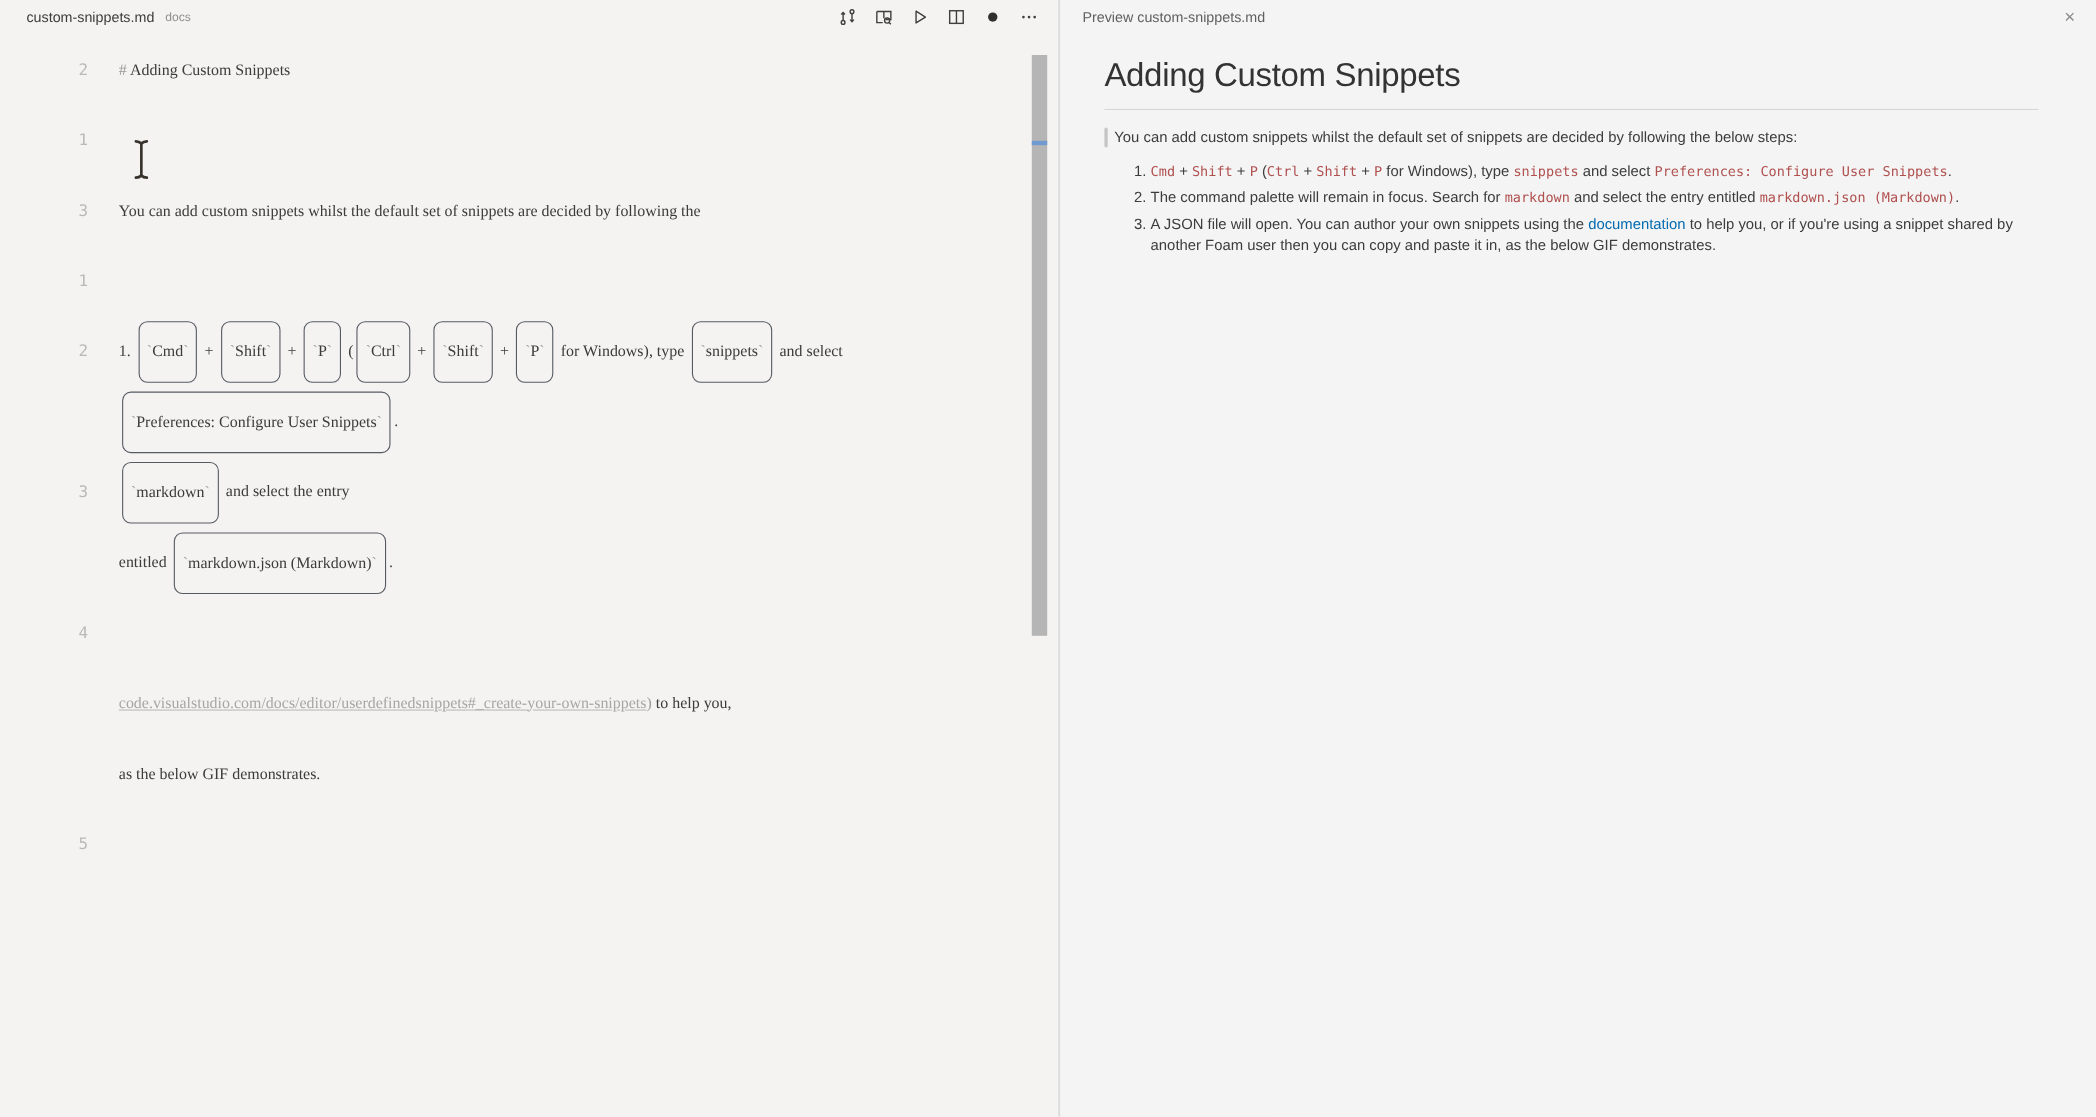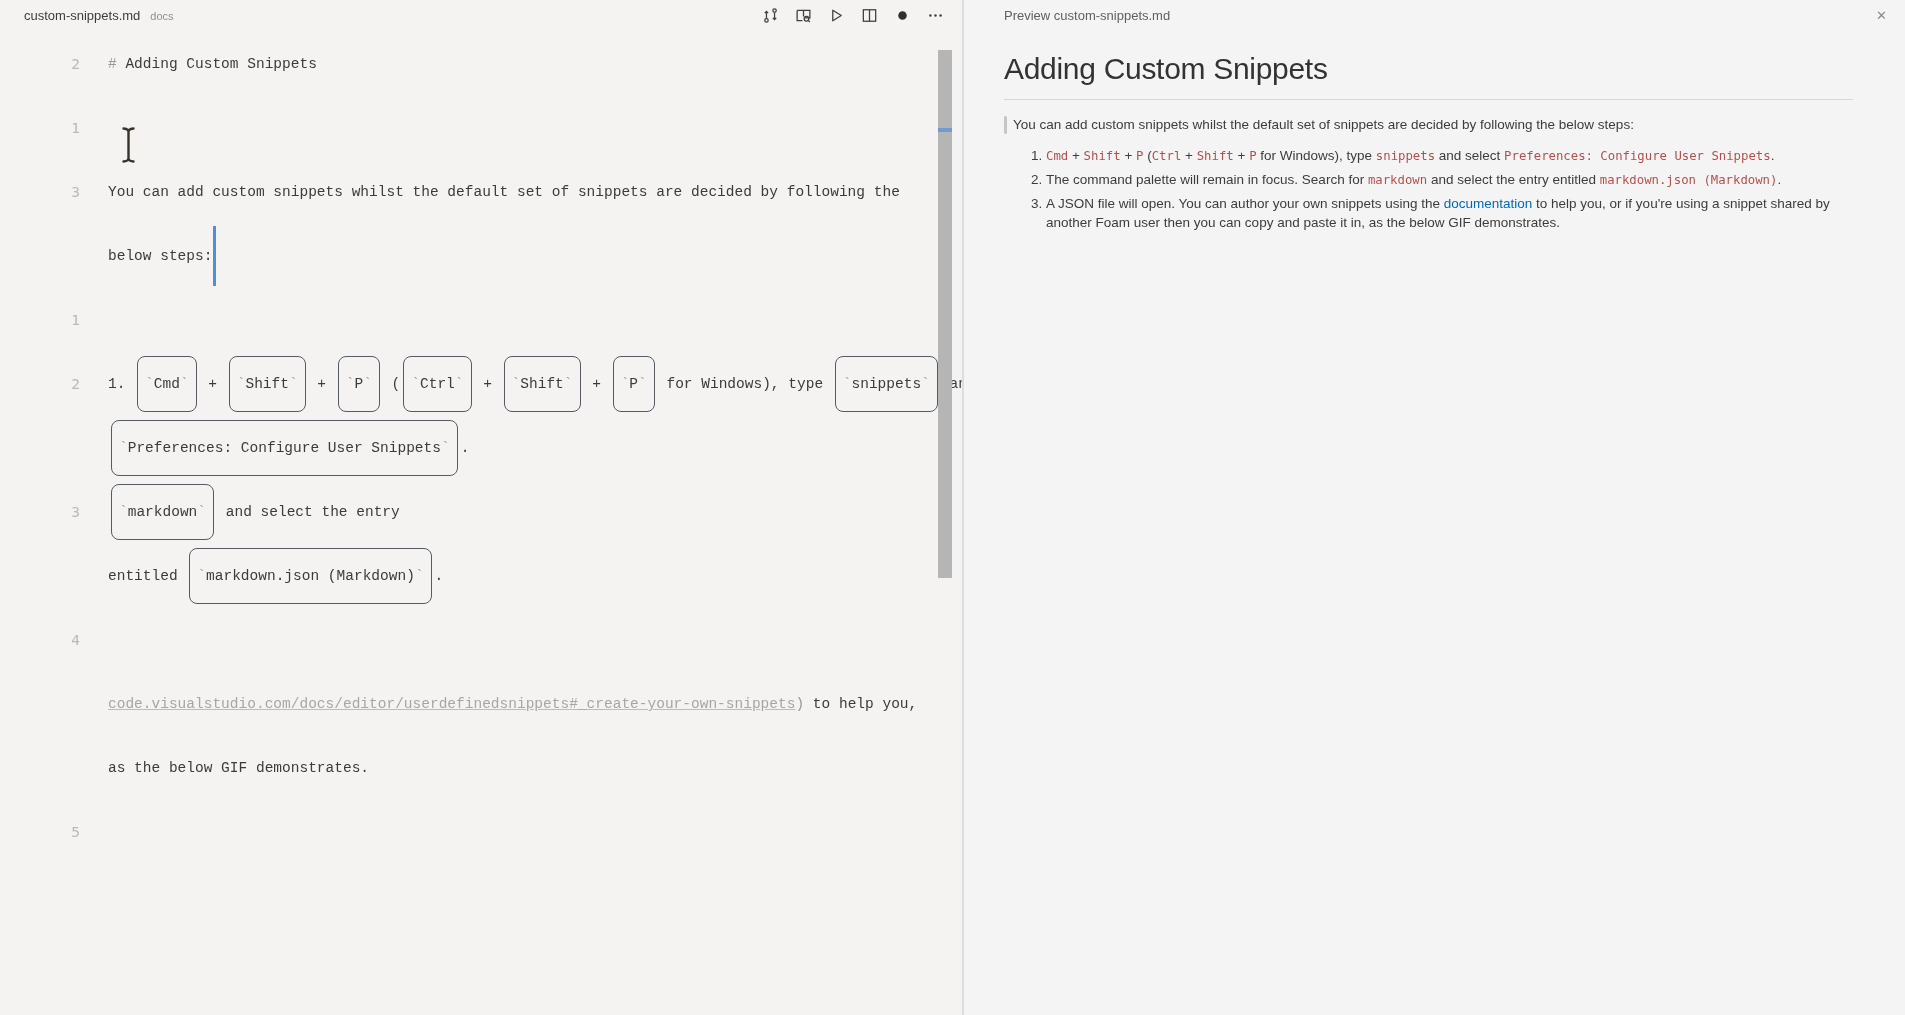--- a/index.html
+++ b/index.html
@@ -20,41 +20,41 @@
   .ed-toolbar { position:absolute; right:18px; top:0; height:30px; display:flex; align-items:center; gap:15px; }
   .tb-icon { width:18px; height:18px; display:flex; align-items:center; justify-content:center; cursor:pointer; }
   .tb-icon svg { display:block; }
 
   
   .ed-body { position:absolute; left:0; top:32px; width:938px; }
   .row { display:flex; height:64px; align-items:center; }
   .lnum { width:80px; flex-shrink:0; text-align:right; color:#b9b9b9;
           font-family:"DejaVu Sans Mono", monospace; font-size:14.5px; }
   .rowtext { padding-left:28px; white-space:pre;
-             font-family:Liberation Mono, monospace; font-size:14.5px; color:#3b3b3b; }
+             font-family:Liberation Serif, serif; font-size:14.5px; color:#3b3b3b; }
   .md-mark { color:#9a9a9a; }
   .md-url  { color:#a6a6a6; text-decoration:underline; text-decoration-color:#bcbcbc; }
   .tick { color:#a0a0a0; }
   .code-box { display:inline-flex; align-items:center; height:56px; padding:0 7px;
               border:1.5px solid #565b63; border-radius:8px; margin:0 3px;
               vertical-align:middle; background:transparent; }
   .caret { display:inline-block; width:2.5px; height:60px; background:#4f8fd6;
            vertical-align:middle; margin-left:1px; }
 
   
   .ibeam { position:absolute; left:120px; top:126px; }
 
   
   .ed-scrollbar { position:absolute; left:938px; top:50px; width:14px; height:528px; background:#b5b5b5; }
   .scroll-tick  { position:absolute; left:0; top:78px; width:14px; height:4px; background:#639;
                   background:#6f9bd1; }
 
   
   .pv-header { height:30px; display:flex; align-items:center; justify-content:space-between;
-               padding:0 14px 0 40px; }
+               padding:0 14px 0 20px; }
   .pv-title { font-size:13px; color:#606060; }
   .pv-close { font-size:13px; color:#8a8a8a; cursor:pointer; padding:2px 4px; }
   .pv-content { padding:12px 52px 0 40px; }
   .pv-content h1 { font-size:30px; font-weight:400; color:#333333; letter-spacing:-0.3px;
                    padding-bottom:13px; border-bottom:1px solid #d7d7d7; margin-top:10px; }
   .pv-para { position:relative; margin-top:15px; padding-left:9px;
              font-size:13.5px; color:#3c3c3c; line-height:20px; }
   .pv-para::before { content:""; position:absolute; left:0; top:1px; bottom:1px; width:3px;
                      background:#c5c5c5; border-radius:2px; }
   .pv-list { margin-top:11px; padding-left:42px; }
@@ -120,24 +120,20 @@
       </div>
       <div class="row">
         <div class="lnum">1</div>
         <div class="rowtext"></div>
       </div>
       <div class="row">
         <div class="lnum">3</div>
         <div class="rowtext"><span class="md-text">You can add custom snippets whilst the default set of snippets are decided by following the</span></div>
       </div>
       <div class="row">
-        <div class="lnum"></div>
-        <div class="rowtext"><span class="md-text">below steps:</span><span class="caret"></span></div>
-      </div>
-      <div class="row">
         <div class="lnum">1</div>
         <div class="rowtext"></div>
       </div>
       <div class="row">
         <div class="lnum">2</div>
         <div class="rowtext"><span class="md-text">1. </span><span class="code-box"><span class="tick">`</span>Cmd<span class="tick">`</span></span><span class="md-text"> + </span><span class="code-box"><span class="tick">`</span>Shift<span class="tick">`</span></span><span class="md-text"> + </span><span class="code-box"><span class="tick">`</span>P<span class="tick">`</span></span><span class="md-text"> (</span><span class="code-box"><span class="tick">`</span>Ctrl<span class="tick">`</span></span><span class="md-text"> + </span><span class="code-box"><span class="tick">`</span>Shift<span class="tick">`</span></span><span class="md-text"> + </span><span class="code-box"><span class="tick">`</span>P<span class="tick">`</span></span><span class="md-text"> for Windows), type </span><span class="code-box"><span class="tick">`</span>snippets<span class="tick">`</span></span><span class="md-text"> and select</span></div>
       </div>
       <div class="row">
         <div class="lnum"></div>
         <div class="rowtext"><span class="code-box"><span class="tick">`</span>Preferences: Configure User Snippets<span class="tick">`</span></span><span class="md-text">.</span></div>

